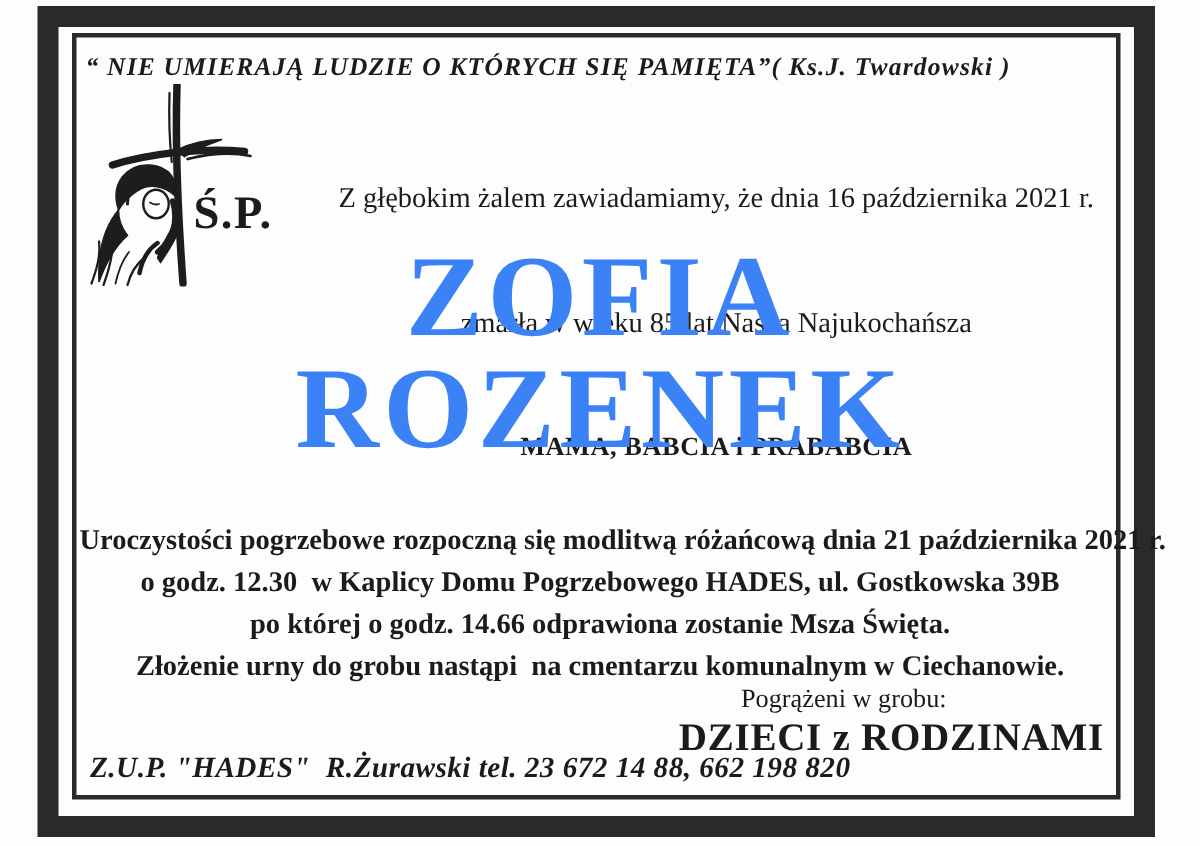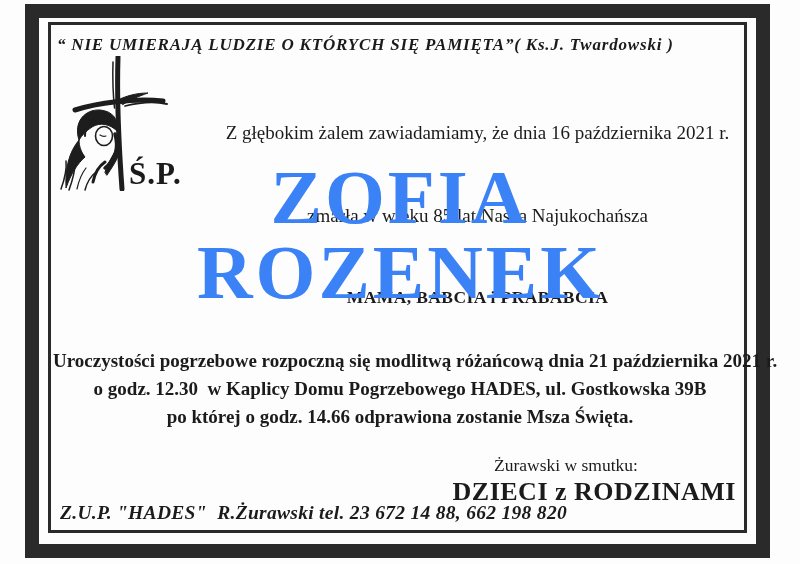--- a/index.html
+++ b/index.html
@@ -31,21 +31,21 @@
   .quote{
     position:absolute;left:57px;top:35px;
     font-size:17px;font-weight:bold;font-style:italic;
     letter-spacing:0.8px;white-space:pre;
   }
 
   .art{position:absolute;left:55px;top:56px;width:170px;height:135px;}
   .art svg{width:100%;height:100%;}
 
   .sp{
-    position:absolute;left:129px;top:156px;
+    position:absolute;left:129px;top:124px;
     font-size:31px;font-weight:bold;letter-spacing:1px;
   }
 
   .announce{
     position:absolute;left:205px;top:64px;width:545px;
     text-align:center;font-size:19px;line-height:27.5px;white-space:pre;
   }
   .announce .roles{
     font-size:17.5px;font-weight:bold;letter-spacing:0.4px;line-height:26px;
   }
@@ -125,20 +125,21 @@
 
   <div class="name">
     <div class="first">ZOFIA</div>
     <div class="last">ROZENEK</div>
   </div>
 
   <div class="details">
     <div>Uroczystości pogrzebowe rozpoczną się modlitwą różańcową dnia 21 października 2021 r.</div>
     <div>o godz. 12.30  w Kaplicy Domu Pogrzebowego HADES, ul. Gostkowska 39B</div>
     <div>po której o godz. 14.66 odprawiona zostanie Msza Święta.</div>
+    <div>Złożenie urny do grobu nastąpi  na cmentarzu komunalnym w Ciechanowie.</div>
   </div>
 
-  <div class="mourning-label">Żurawski w smutku:</div>
+  <div class="mourning-label">Pogrążeni w grobu:</div>
   <div class="mourners">DZIECI z RODZINAMI</div>
 
   <div class="home">Z.U.P. "HADES"  R.Żurawski tel. 23 672 14 88, 662 198 820</div>
 
 </div>
 
 </body></html>

